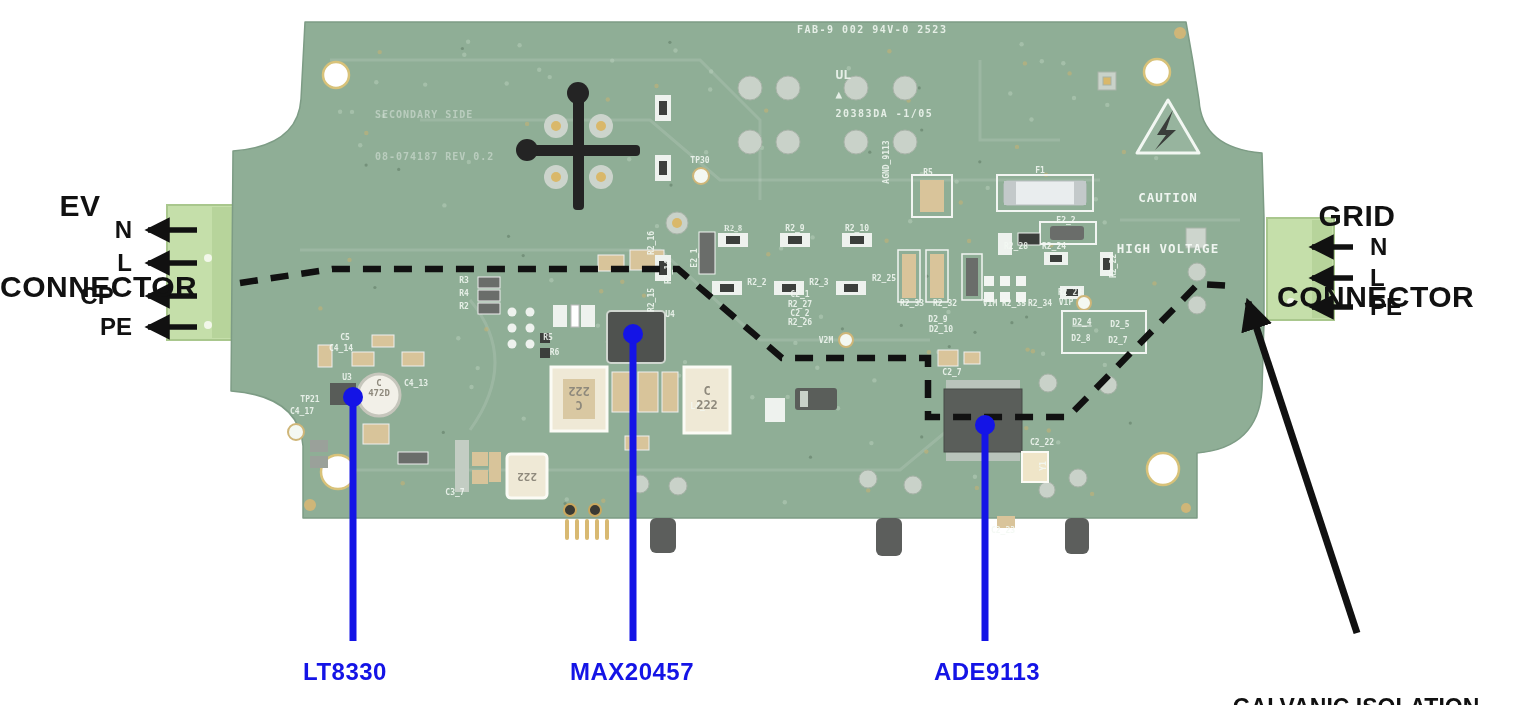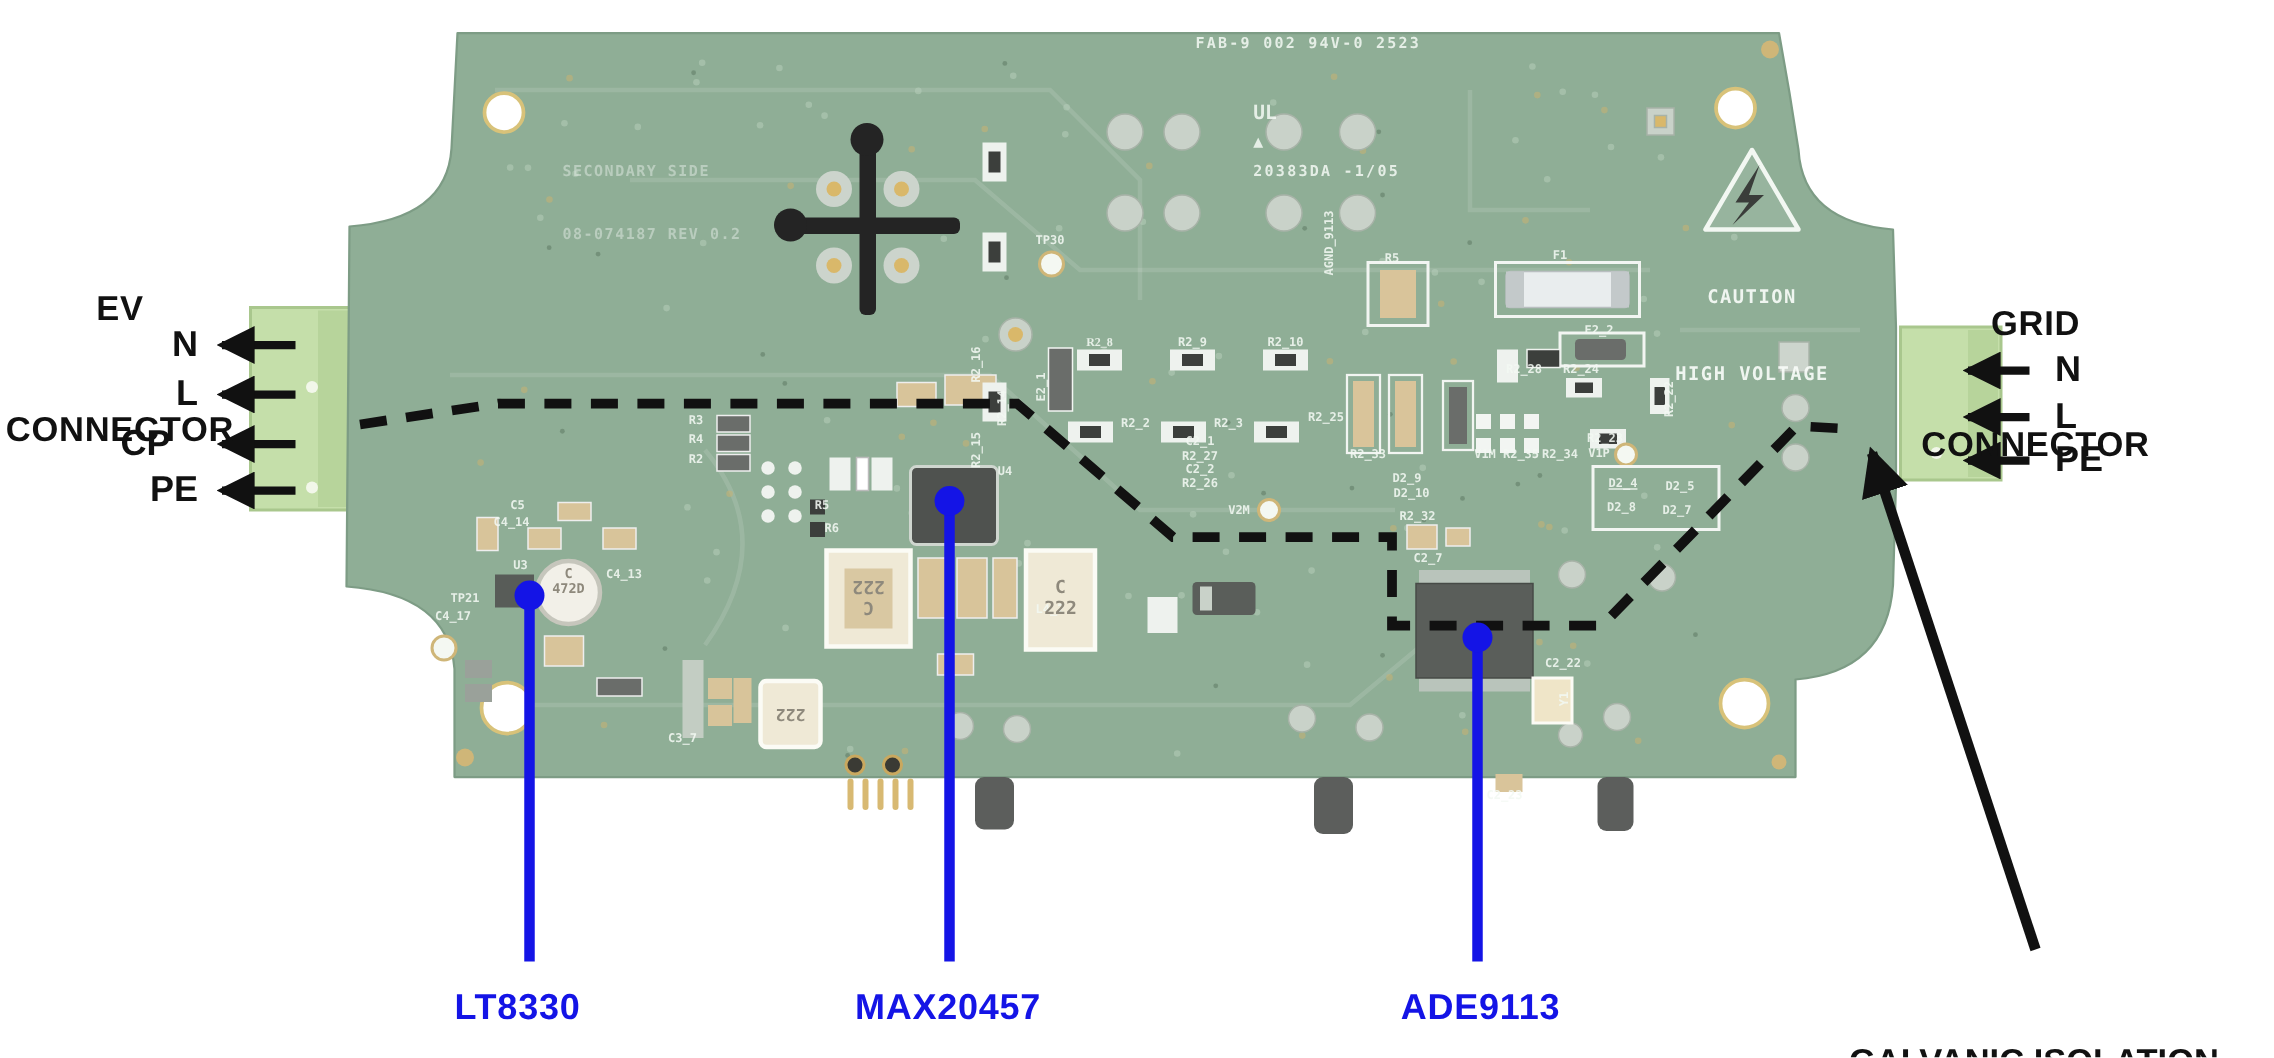--- a/index.html
+++ b/index.html
@@ -1,19 +1,19 @@
 <!DOCTYPE html>
 <html><head>
 <meta charset="utf-8">
 <style>
   html,body{margin:0;padding:0;background:#fff;}
   .stage{position:relative;width:1516px;height:705px;background:#fff;overflow:hidden;
          font-family:"Liberation Sans",sans-serif;}
   .lbl{position:absolute;font-weight:bold;color:#111;white-space:pre;}
-  .title{font-size:23px;line-height:27px;text-align:center;letter-spacing:.5px;}
+  .title{font-size:30px;line-height:27px;text-align:center;letter-spacing:.5px;}
   .pin{font-size:24px;}
   .pin-right{text-align:right;width:70px;}
   .callout{position:absolute;transform:translateX(-50%);font-weight:bold;font-size:24px;
            color:#1414e6;letter-spacing:.5px;}
   .galv{transform:translateX(-50%);font-size:23px;line-height:28px;text-align:center;width:300px;}
   .silk{position:absolute;color:rgba(248,252,248,.82);font-family:"DejaVu Sans Mono",monospace;
         font-weight:bold;white-space:pre;}
   .fab{font-size:10px;letter-spacing:1.5px;}
   .caution{font-size:12.5px;letter-spacing:1px;text-align:center;transform:translateX(-50%);
            color:rgba(250,253,250,.9);line-height:17px;}
@@ -446,21 +446,21 @@
       <span class="ref" style="left: 800px; top: 322px;">R2_26</span>
       <span class="ref" style="left: 826px; top: 340px;">V2M</span>
       <span class="ref" style="left: 928px; top: 172px;">R5</span>
       <span class="ref" style="left: 1040px; top: 170px;">F1</span>
       <span class="ref" style="left: 1066px; top: 220px;">E2_2</span>
       <span class="ref" style="left: 1016px; top: 246px;">R2_28</span>
       <span class="ref" style="left: 1054px; top: 246px;">R2_24</span>
       <span class="ref" style="left: 1070px; top: 292px;">R2_23</span>
       <span class="ref" style="left: 1113px; top: 266px; transform: translate(-50%, -50%) rotate(-90deg);">R2_22</span>
       <span class="ref" style="left: 912px; top: 303px;">R2_33</span>
-      <span class="ref" style="left: 945px; top: 303px; margin-top: 41px;">R2_32</span>
+      <span class="ref" style="left: 945px; top: 303px;">R2_32</span>
       <span class="ref" style="left: 938px; top: 319px;">D2_9</span>
       <span class="ref" style="left: 941px; top: 329px;">D2_10</span>
       <span class="ref" style="left: 990px; top: 303px;">V1M</span>
       <span class="ref" style="left: 1014px; top: 303px;">R2_35</span>
       <span class="ref" style="left: 1040px; top: 303px;">R2_34</span>
       <span class="ref" style="left: 1066px; top: 302px;">V1P</span>
       <span class="ref" style="left: 886px; top: 162px; transform: translate(-50%, -50%) rotate(-90deg);">AGND_9113</span>
       <span class="ref" style="left: 1082px; top: 322px; text-decoration: underline;">D2_4</span>
       <span class="ref" style="left: 1120px; top: 324px;">D2_5</span>
       <span class="ref" style="left: 1081px; top: 338px;">D2_8</span>

